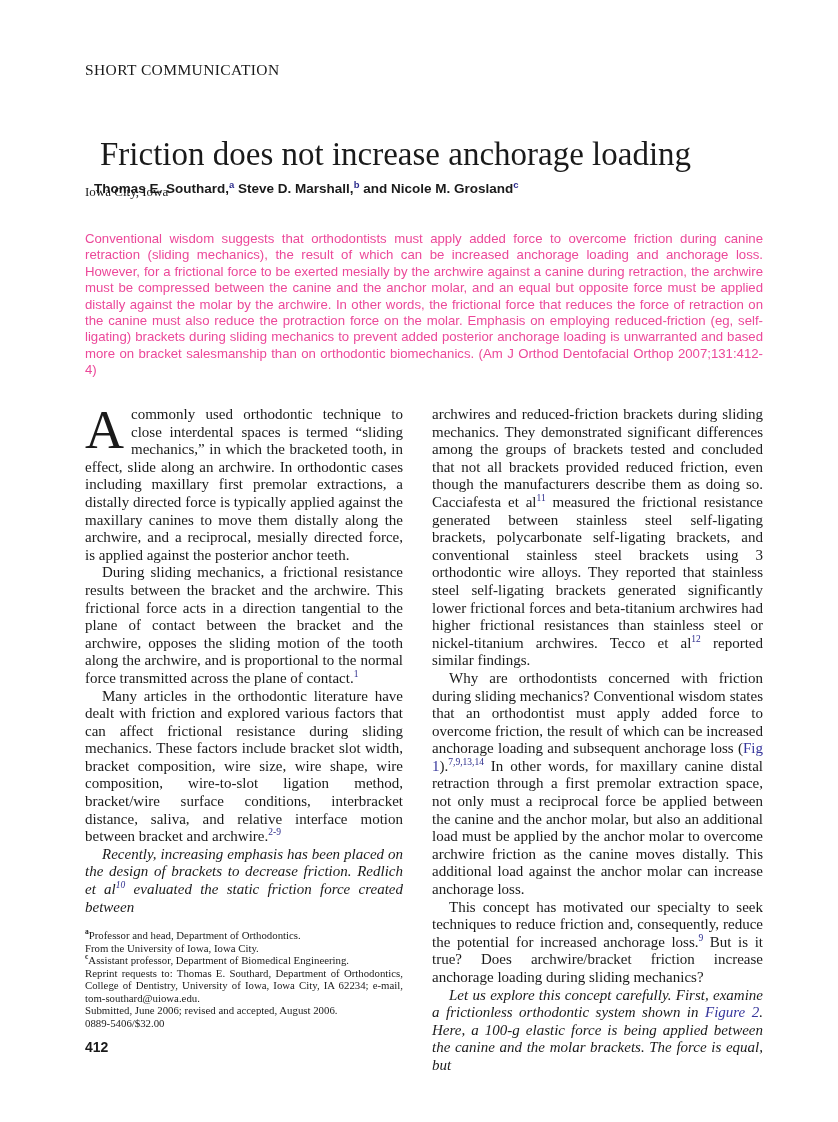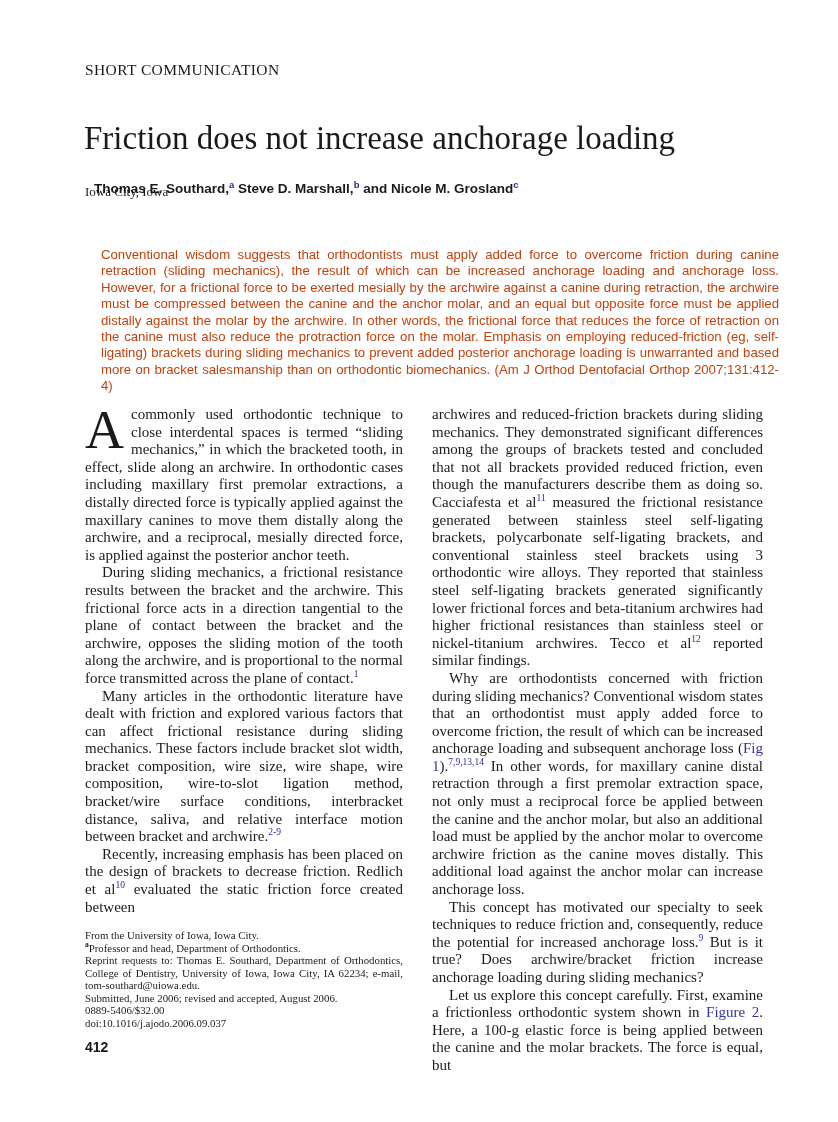--- a/index.html
+++ b/index.html
@@ -18,21 +18,21 @@
     position: absolute;
     top: 61px; left: 85px;
     font-size: 15.5px;
     letter-spacing: 0.4px;
     font-family: "Liberation Serif", serif;
   }
   .article-title {
     position: absolute;
     top: 120px; left: 84px;
     width: 690px;
-    margin: 0;
+    margin: 16px;
     font-size: 33px;
     font-weight: normal;
     font-family: "Liberation Serif", serif;
     white-space: nowrap;
   }
   .authors {
     position: absolute;
     top: 181px; left: 94px;
     font-family: "Liberation Sans", sans-serif;
     font-weight: bold;
@@ -41,41 +41,41 @@
   .authors sup { font-size: 9px; font-weight: bold; color: inherit; }
   .affiliation {
     position: absolute;
     top: 184px; left: 85px;
     font-size: 13px;
   }
   .abstract {
     position: absolute;
     top: 231px; left: 85px;
     width: 678px;
-    margin: 16px;
+    margin: 0;
     font-family: "Liberation Sans", sans-serif;
     font-size: 13.2px;
     line-height: 16.4px;
     text-align: justify;
-    color: #c2410c;
+    color: #ec4899;
   }
   .cols {
     position: absolute;
     top: 406px; left: 85px;
     width: 678px;
     display: grid;
     grid-template-columns: 318px 331px;
     column-gap: 29px;
     font-size: 15px;
     line-height: 17.6px;
     text-align: justify;
   }
   .cols p { margin: 0; }
   .cols p.indent { text-indent: 17px; }
-  .cols p.justify-last { text-align-last: justify; }
+  .cols p.justify-last { text-align-last: justify; font-style: italic; }
   .dropcap {
     float: left;
     font-size: 54px;
     line-height: 44px;
     padding: 2px 7px 0 0;
     font-family: "Liberation Serif", serif;
   }
   sup.ref {
     font-size: 9.5px;
     line-height: 0;
@@ -124,26 +124,26 @@
 
   <div class="cols">
     <div class="col col-left">
       <div>
           <p><span class="dropcap">A</span>commonly used orthodontic technique to close interdental spaces is termed “sliding mechanics,” in which the bracketed tooth, in effect, slide along an archwire. In orthodontic cases including maxillary first premolar extractions, a distally directed force is typically applied against the maxillary canines to move them distally along the archwire, and a reciprocal, mesially directed force, is applied against the posterior anchor teeth.</p>
           <p class="indent">During sliding mechanics, a frictional resistance results between the bracket and the archwire. This frictional force acts in a direction tangential to the plane of contact between the bracket and the archwire, opposes the sliding motion of the tooth along the archwire, and is proportional to the normal force transmitted across the plane of contact.<sup class="ref">1</sup></p>
           <p class="indent">Many articles in the orthodontic literature have dealt with friction and explored various factors that can affect frictional resistance during sliding mechanics. These factors include bracket slot width, bracket composition, wire size, wire shape, wire composition, wire-to-slot ligation method, bracket/wire surface conditions, interbracket distance, saliva, and relative interface motion between bracket and archwire.<sup class="ref">2-9</sup></p>
           <p class="indent justify-last">Recently, increasing emphasis has been placed on the design of brackets to decrease friction. Redlich et al<sup class="ref">10</sup> evaluated the static friction force created between</p>
         </div>
       <div class="footnotes">
+          <div class="footnote"><sup class="ref">a</sup>Professor and head, Department of Orthodontics.</div>
           <div class="footnote">From the University of Iowa, Iowa City.</div>
-          <div class="footnote"><sup class="ref">a</sup>Professor and head, Department of Orthodontics.</div>
+          <div class="footnote"><sup class="ref">c</sup>Assistant professor, Department of Biomedical Engineering.</div>
           <div class="footnote">Reprint requests to: Thomas E. Southard, Department of Orthodontics, College of Dentistry, University of Iowa, Iowa City, IA 62234; e-mail, tom-southard@uiowa.edu.</div>
           <div class="footnote">Submitted, June 2006; revised and accepted, August 2006.</div>
           <div class="footnote">0889-5406/$32.00</div>
-          <div class="footnote">doi:10.1016/j.ajodo.2006.09.037</div>
         </div>
     </div>
     <div class="col col-right">
       <div>
           <p>archwires and reduced-friction brackets during sliding mechanics. They demonstrated significant differences among the groups of brackets tested and concluded that not all brackets provided reduced friction, even though the manufacturers describe them as doing so. Cacciafesta et al<sup class="ref">11</sup> measured the frictional resistance generated between stainless steel self-ligating brackets, polycarbonate self-ligating brackets, and conventional stainless steel brackets using 3 orthodontic wire alloys. They reported that stainless steel self-ligating brackets generated significantly lower frictional forces and beta-titanium archwires had higher frictional resistances than stainless steel or nickel-titanium archwires. Tecco et al<sup class="ref">12</sup> reported similar findings.</p>
           <p class="indent">Why are orthodontists concerned with friction during sliding mechanics? Conventional wisdom states that an orthodontist must apply added force to overcome friction, the result of which can be increased anchorage loading and subsequent anchorage loss (<a class="fig-link">Fig 1</a>).<sup class="ref">7,9,13,14</sup> In other words, for maxillary canine distal retraction through a first premolar extraction space, not only must a reciprocal force be applied between the canine and the anchor molar, but also an additional load must be applied by the anchor molar to overcome archwire friction as the canine moves distally. This additional load against the anchor molar can increase anchorage loss.</p>
           <p class="indent">This concept has motivated our specialty to seek techniques to reduce friction and, consequently, reduce the potential for increased anchorage loss.<sup class="ref">9</sup> But is it true? Does archwire/bracket friction increase anchorage loading during sliding mechanics?</p>
           <p class="indent justify-last">Let us explore this concept carefully. First, examine a frictionless orthodontic system shown in <a class="fig-link">Figure 2</a>. Here, a 100-g elastic force is being applied between the canine and the molar brackets. The force is equal, but</p>
         </div>
     </div>

